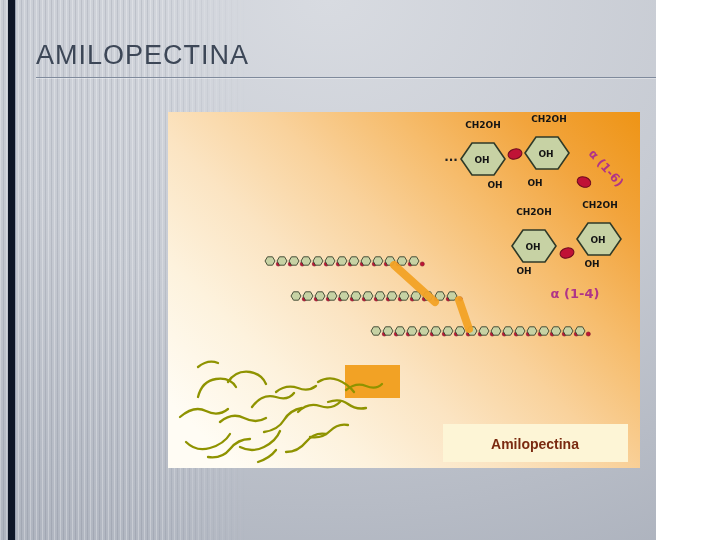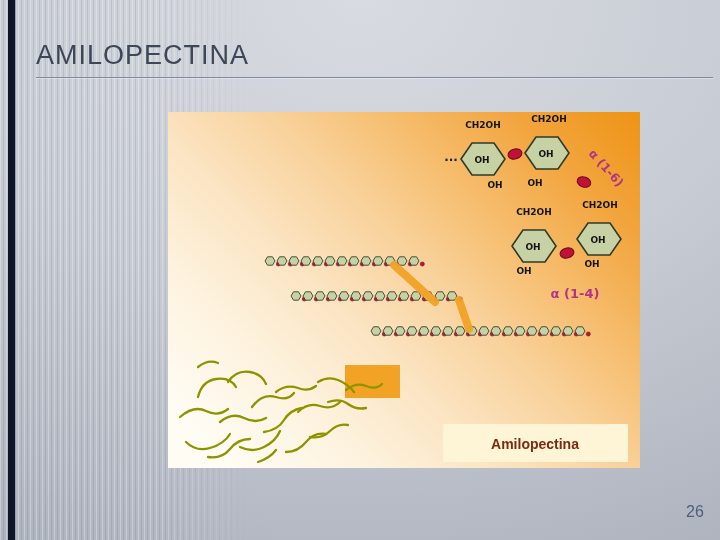--- a/index.html
+++ b/index.html
@@ -1,19 +1,19 @@
 <!DOCTYPE html>
 <html style="--accent-orange: #F2A225; --hexagon-fill: #C7D2A4; --linkage-red: #C01236; --alpha-text: #B03488; --caption-text: #7A2A10; --branch-olive: #8F9300;"><head>
 <meta charset="utf-8">
 <style>
   html,body{margin:0;padding:0;}
   body{width:720px;height:540px;font-family:"Liberation Sans",sans-serif;}
 
   .slide{
-    position:relative;width:720px;height:540px;overflow:hidden;
+    position:relative;width:656px;height:540px;overflow:hidden;
     background:radial-gradient(130% 130% at 50% 0%, #d8dbe1 0%, #c7cbd3 45%, #a6acb8 100%);
   }
 
   .stripes{
     position:absolute;left:0;top:0;width:250px;height:540px;pointer-events:none;
     background:repeating-linear-gradient(90deg,
       rgba(255,255,255,0.28) 0 1px, rgba(0,0,0,0) 1px 3px,
       rgba(60,70,90,0.12) 3px 4px, rgba(0,0,0,0) 4px 6px);
     -webkit-mask-image:linear-gradient(to right,#000 60%,transparent 100%);
             mask-image:linear-gradient(to right,#000 60%,transparent 100%);

